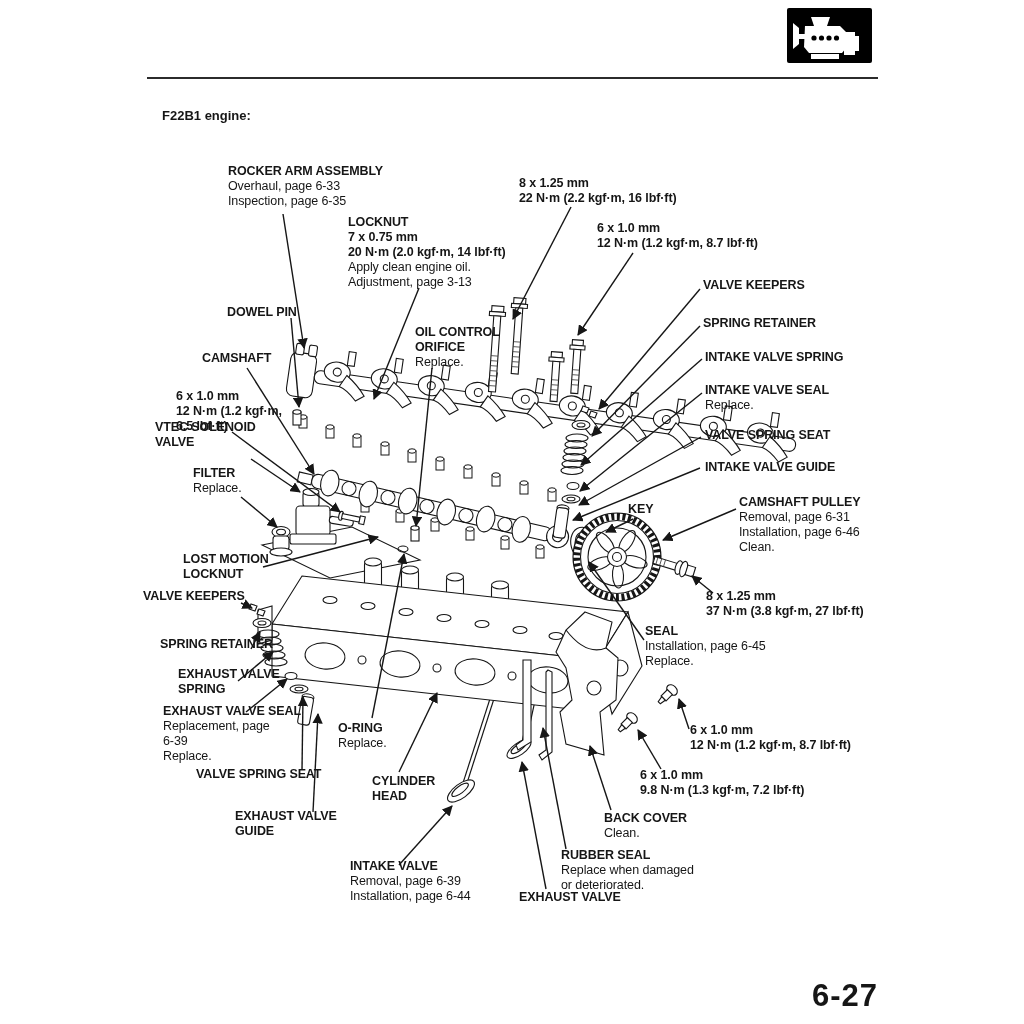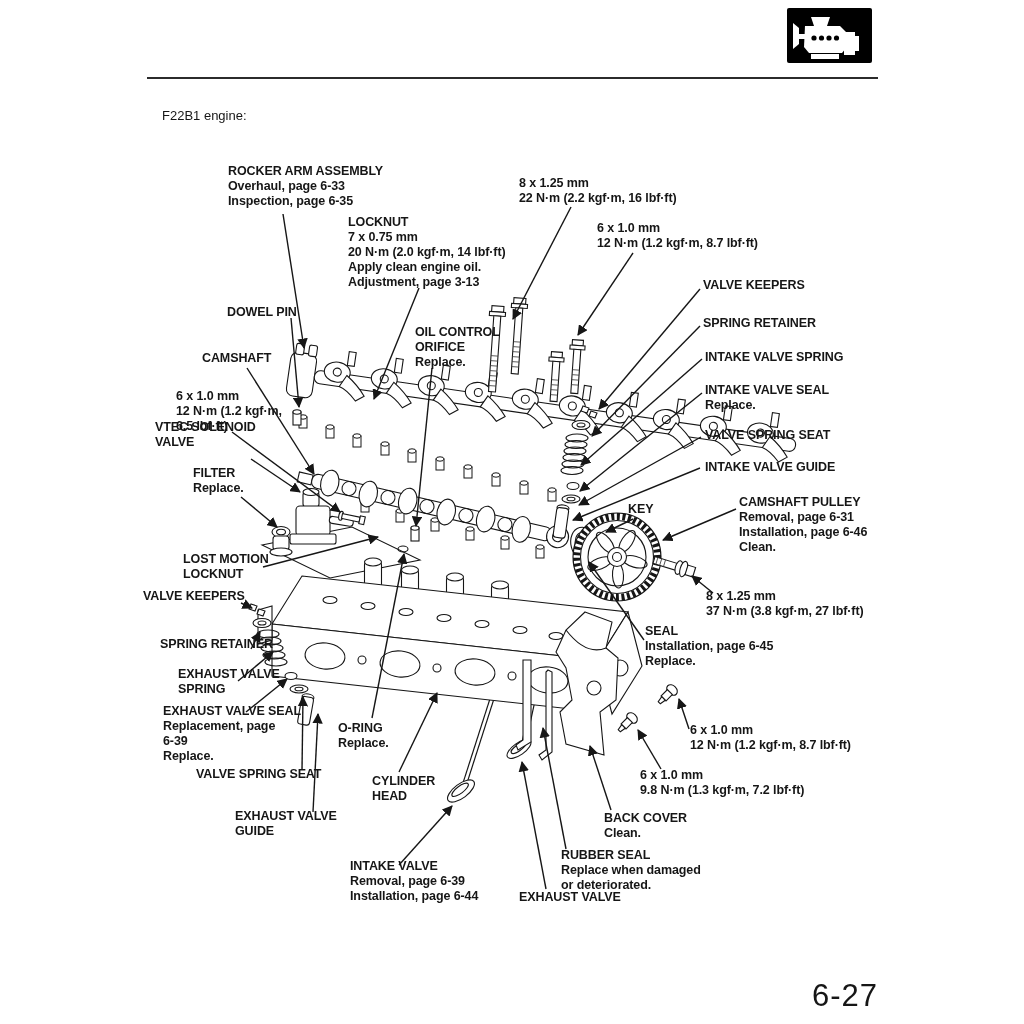--- a/index.html
+++ b/index.html
@@ -3,23 +3,23 @@
 <meta charset="utf-8">
 <style>
   html,body{margin:0;padding:0;background:#fff;}
   body{width:1024px;height:1024px;position:relative;font-family:"Liberation Sans",sans-serif;color:#161616;overflow:hidden;}
   .art{position:absolute;left:0;top:0;}
   .hdr-rule{position:absolute;left:147px;top:77px;width:731px;height:2px;background:#2b2b2b;}
   .icon-box{position:absolute;left:787px;top:8px;}
   .label{position:absolute;font-size:12.5px;line-height:15px;letter-spacing:-0.1px;white-space:nowrap;}
   .label.wrap{white-space:normal;}
   .t{font-weight:bold;}
-  .s{font-weight:bold;}
-  .engine-heading{position:absolute;left:162px;top:108px;font-weight:normal;font-size:13px;}
-  .page-num{position:absolute;left:812px;top:978px;font-size:31px;font-weight:normal;letter-spacing:1px;}
+  .s{font-weight:normal;}
+  .engine-heading{position:absolute;left:162px;top:108px;font-weight:bold;font-size:13px;}
+  .page-num{position:absolute;left:812px;top:978px;font-size:31px;font-weight:bold;letter-spacing:1px;}
   svg .pt{stroke:#161616;stroke-width:1.1;fill:#ffffff;}
   svg .ptn{stroke:#161616;stroke-width:1.1;fill:none;}
   svg .thin{stroke:#3a3a3a;stroke-width:0.8;fill:none;}
 </style>
 </head>
 <body>
 
 <svg class="art" width="1024" height="1024" viewBox="0 0 1024 1024" aria-hidden="true">
   <defs>
     <marker id="arw" viewBox="0 0 10 10" refX="9" refY="5" markerWidth="7.5" markerHeight="7.5" orient="auto-start-reverse">

